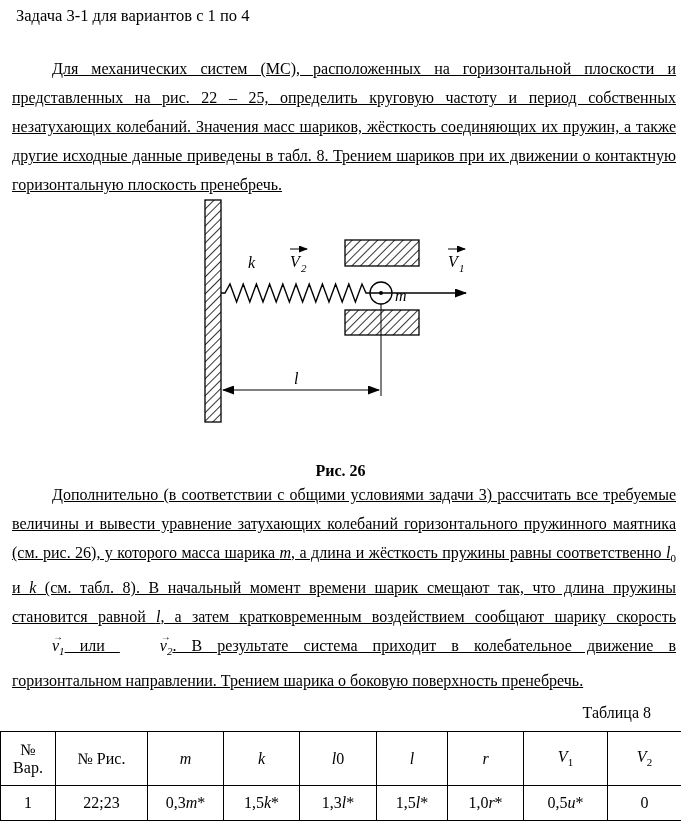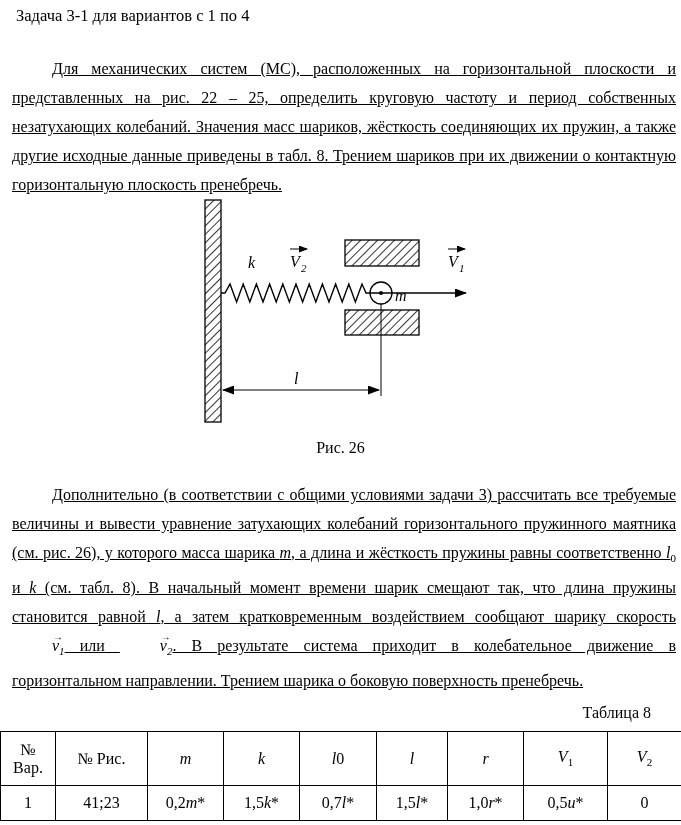--- a/index.html
+++ b/index.html
@@ -12,21 +12,21 @@
     position:absolute; top:6px; left:16px; width:100%;
     text-align:left; font-weight:normal; font-size:16.5px;
   }
   .para {
     position:absolute; left:8px; width:664px; margin:4px;
     text-align:justify; line-height:29px; text-indent:40px;text-decoration:underline;
   }
   #para1 { top:50px; }
   #para2 { top:476px; }
   .fig { position:absolute; left:190px; top:198px; }
-  .fig-caption { position:absolute; top:439px; left:0; width:100%; text-align:center; }
+  .fig-caption { position:absolute; top:462px; left:0; width:100%; text-align:center;font-weight:bold; }
   .table-caption { position:absolute; top:704px; right:30px; }
   table {
     position:absolute; top:731px; left:0; width:681px;
     border-collapse:collapse; table-layout:fixed;
   }
   th, td {
     border:1px solid #000; text-align:center; vertical-align:middle;
     font-weight:normal; padding:0; font-size:16px;
   }
   th { height:53px; }
@@ -118,23 +118,23 @@
       <th><i>l</i><span>0</span></th>
       <th><i>l</i></th>
       <th><i>r</i></th>
       <th><i>V</i><sub>1</sub></th>
       <th><i>V</i><sub>2</sub></th>
     </tr>
   </thead>
   <tbody>
     <tr>
       <td><span>1</span></td>
-      <td><span>41;23</span></td>
-      <td><span>0,2</span><i>m</i><span>*</span></td>
+      <td><span>22;23</span></td>
+      <td><span>0,3</span><i>m</i><span>*</span></td>
       <td><span>1,5</span><i>k</i><span>*</span></td>
-      <td><span>0,7</span><i>l</i><span>*</span></td>
+      <td><span>1,3</span><i>l</i><span>*</span></td>
       <td><span>1,5</span><i>l</i><span>*</span></td>
       <td><span>1,0</span><i>r</i><span>*</span></td>
       <td><span>0,5</span><i>u</i><span>*</span></td>
       <td><span>0</span></td>
     </tr>
   </tbody>
 </table>
 
 </body></html>

